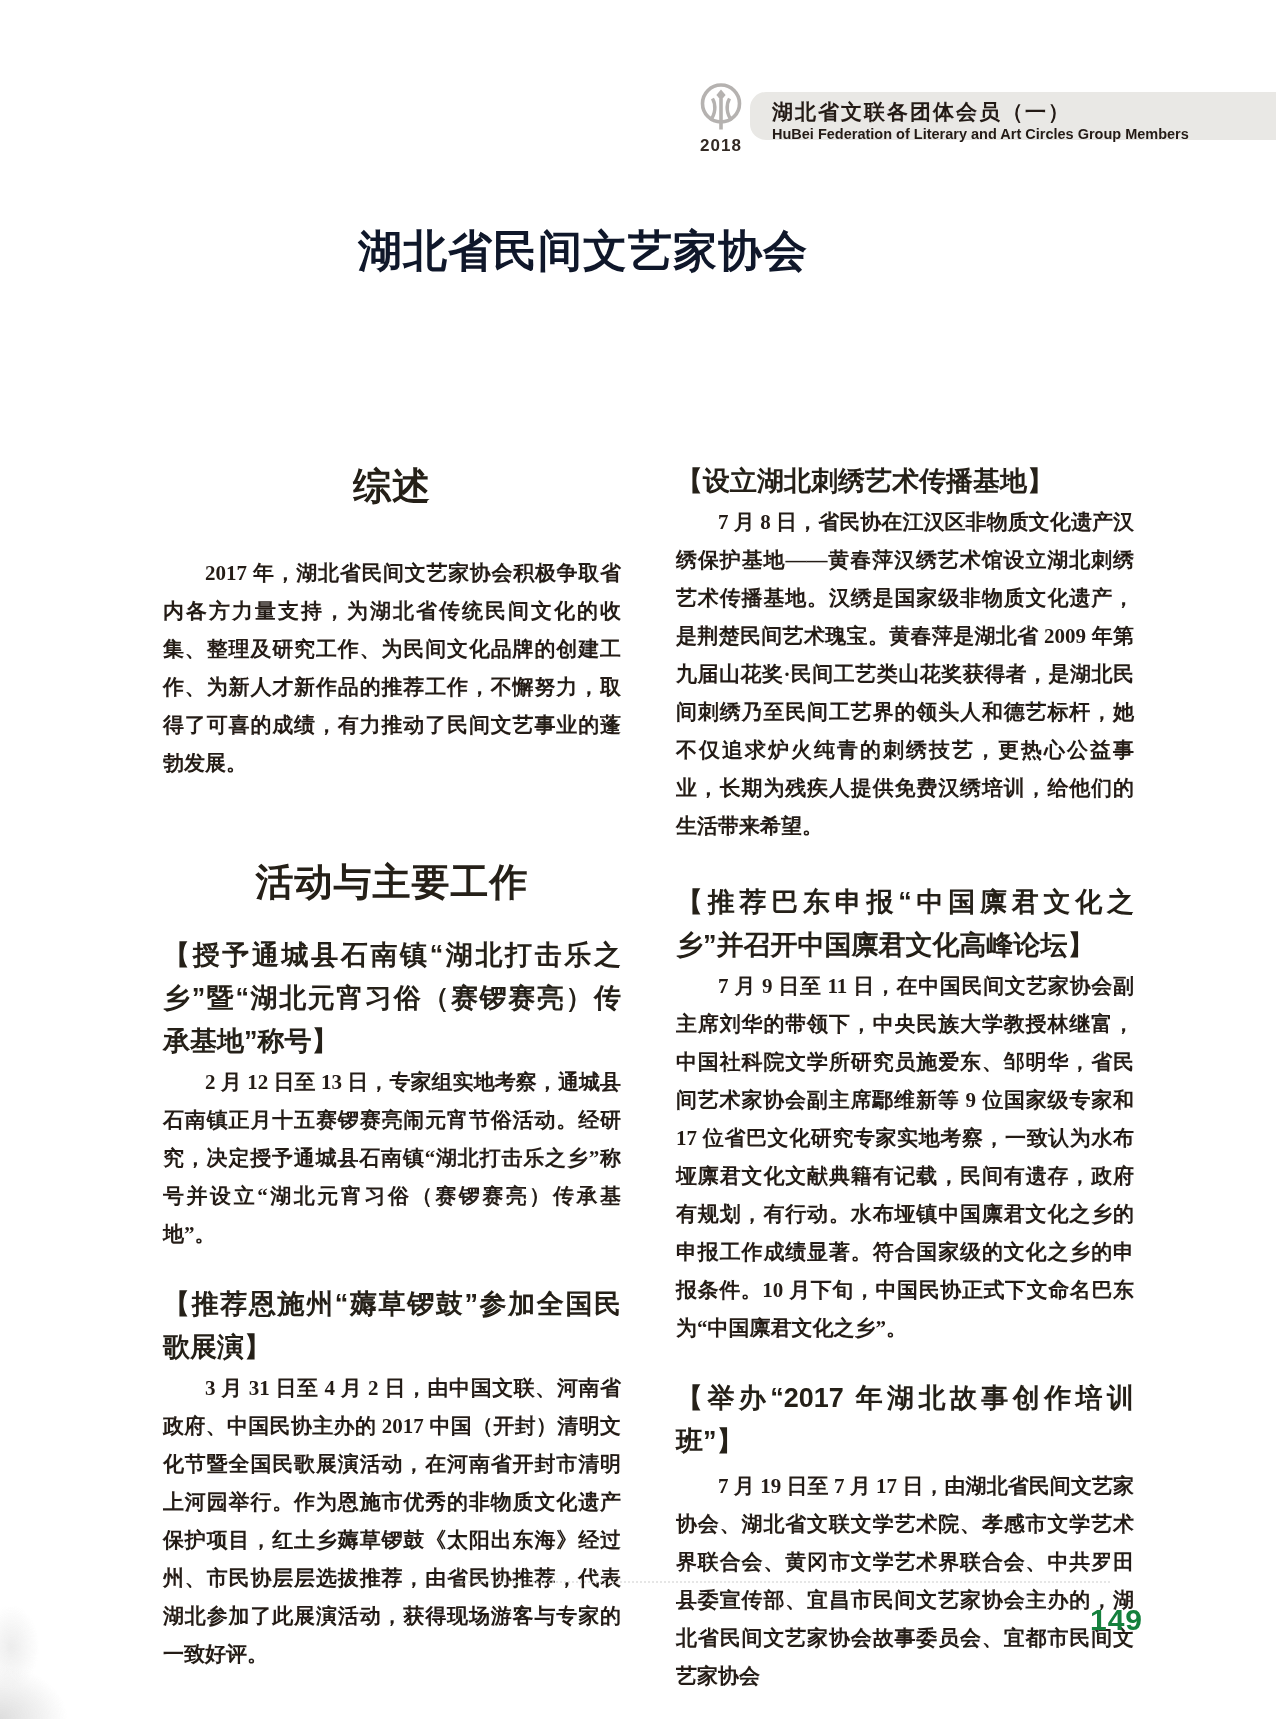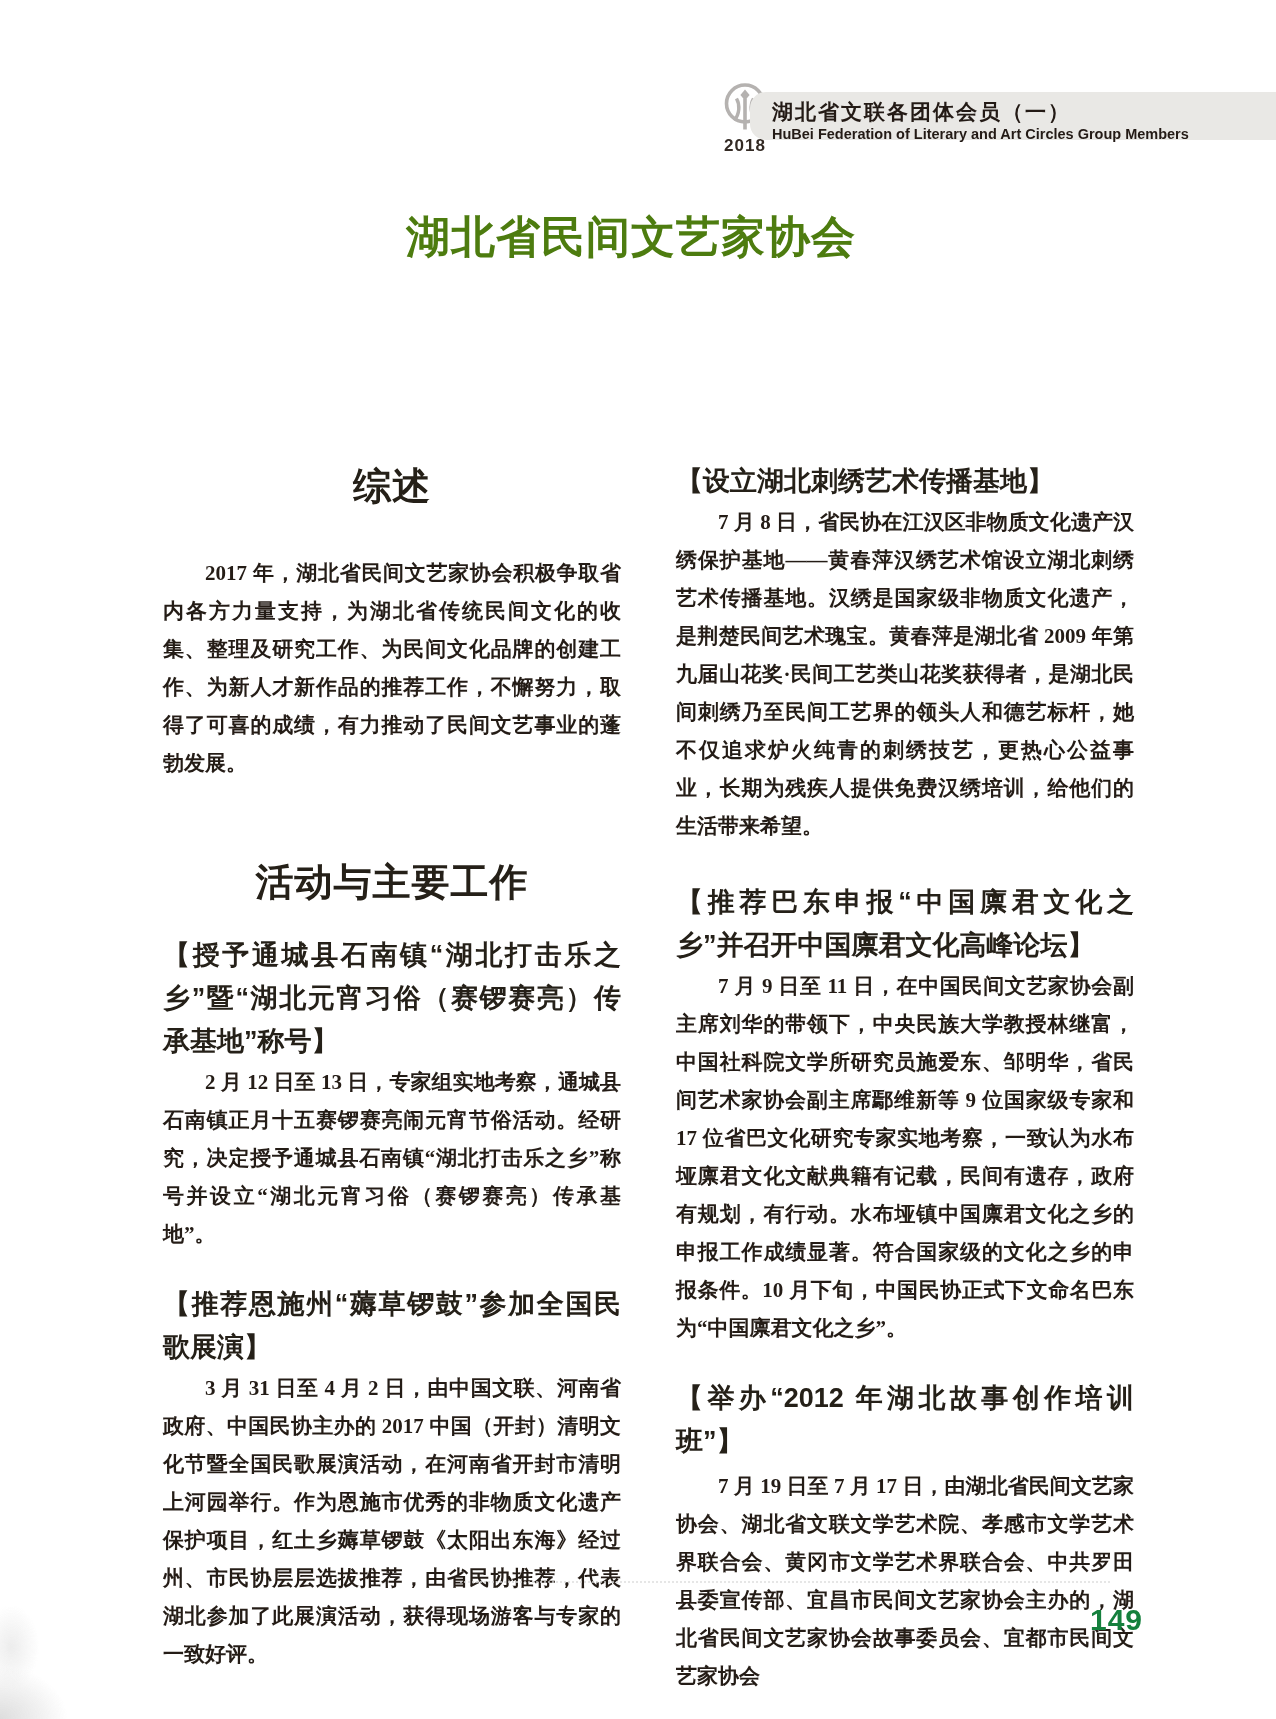--- a/index.html
+++ b/index.html
@@ -6,21 +6,21 @@
   .page{
     position:relative;
     width:1276px;height:1719px;
     background:#ffffff;
     overflow:hidden;
     font-family:"Liberation Serif", serif;
     color:#241c16;
   }
   
   .logo-block{
-    position:absolute;left:720px;top:82px;width:50px;
+    position:absolute;left:696px;top:82px;width:50px;
     text-align:center;
   }
   .logo-year{
     margin-top:2px;
     font-family:"Liberation Sans", sans-serif;
     font-weight:bold;font-size:17px;letter-spacing:1px;color:#332a24;
   }
   .banner{
     position:absolute;left:750px;top:92px;right:0;height:48px;
     background:#e9e8e5;
@@ -33,24 +33,24 @@
     font-weight:bold;font-size:21px;letter-spacing:2px;color:#231a15;
     line-height:26px;
   }
   .banner-subtitle{
     font-family:"Liberation Sans", sans-serif;
     font-weight:bold;font-size:14.5px;color:#231a15;
     line-height:18px;
   }
   
   .page-title{
-    position:absolute;top:208px;left:0;width:1166px;
+    position:absolute;top:222px;left:0;width:1166px;
     margin:0;text-align:center;
     font-family:"Liberation Sans", sans-serif;
-    font-weight:bold;font-size:44px;letter-spacing:1px;color:#4d7c0f;padding-left:48px;
+    font-weight:bold;font-size:44px;letter-spacing:1px;color:#0f172a;
   }
   
   .col{position:absolute;width:458px;top:462px;}
   .col.left{left:163px;}
   .col.right{left:676px;top:460px;}
   .sec-h1{
     margin:0;text-align:center;
     font-family:"Liberation Sans", sans-serif;
     font-weight:bold;font-size:38px;line-height:48px;color:#252018;
     letter-spacing:1px;
@@ -130,21 +130,21 @@
     <p class="body-para">3 月 31 日至 4 月 2 日，由中国文联、河南省政府、中国民协主办的 2017 中国（开封）清明文化节暨全国民歌展演活动，在河南省开封市清明上河园举行。作为恩施市优秀的非物质文化遗产保护项目，红土乡薅草锣鼓《太阳出东海》经过州、市民协层层选拔推荐，由省民协推荐，代表湖北参加了此展演活动，获得现场游客与专家的一致好评。</p>
   </section>
 
   <section class="col right">
     <h3 class="entry-h2 first-right">【设立湖北刺绣艺术传播基地】</h3>
     <p class="body-para">7 月 8 日，省民协在江汉区非物质文化遗产汉绣保护基地——黄春萍汉绣艺术馆设立湖北刺绣艺术传播基地。汉绣是国家级非物质文化遗产，是荆楚民间艺术瑰宝。黄春萍是湖北省 2009 年第九届山花奖·民间工艺类山花奖获得者，是湖北民间刺绣乃至民间工艺界的领头人和德艺标杆，她不仅追求炉火纯青的刺绣技艺，更热心公益事业，长期为残疾人提供免费汉绣培训，给他们的生活带来希望。</p>
 
     <h3 class="entry-h2" style="margin-top:36px;">【推荐巴东申报“中国廪君文化之乡”并召开中国廪君文化高峰论坛】</h3>
     <p class="body-para">7 月 9 日至 11 日，在中国民间文艺家协会副主席刘华的带领下，中央民族大学教授林继富，中国社科院文学所研究员施爱东、邹明华，省民间艺术家协会副主席鄢维新等 9 位国家级专家和 17 位省巴文化研究专家实地考察，一致认为水布垭廪君文化文献典籍有记载，民间有遗存，政府有规划，有行动。水布垭镇中国廪君文化之乡的申报工作成绩显著。符合国家级的文化之乡的申报条件。10 月下旬，中国民协正式下文命名巴东为“中国廪君文化之乡”。</p>
 
-    <h3 class="entry-h2">【举办“2012 年湖北故事创作培训班”】</h3>
+    <h3 class="entry-h2">【举办“2017 年湖北故事创作培训班”】</h3>
     <p class="body-para gap-small">7 月 19 日至 7 月 17 日，由湖北省民间文艺家协会、湖北省文联文学艺术院、孝感市文学艺术界联合会、黄冈市文学艺术界联合会、中共罗田县委宣传部、宜昌市民间文艺家协会主办的，湖北省民间文艺家协会故事委员会、宜都市民间文艺家协会</p>
   </section>
 
   <div class="dotted-line"></div>
   <div class="corner-art"></div>
   <div class="page-number">149</div>
 
 </div>
 
 </body></html>

